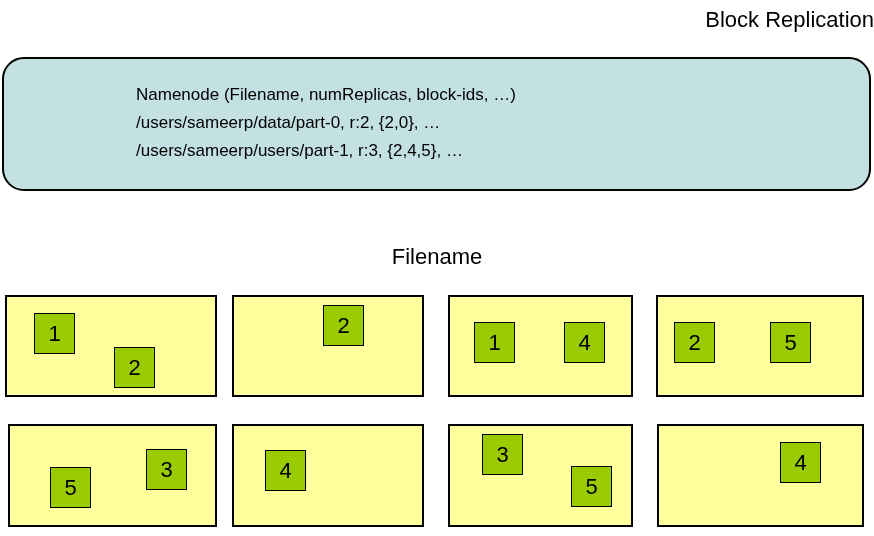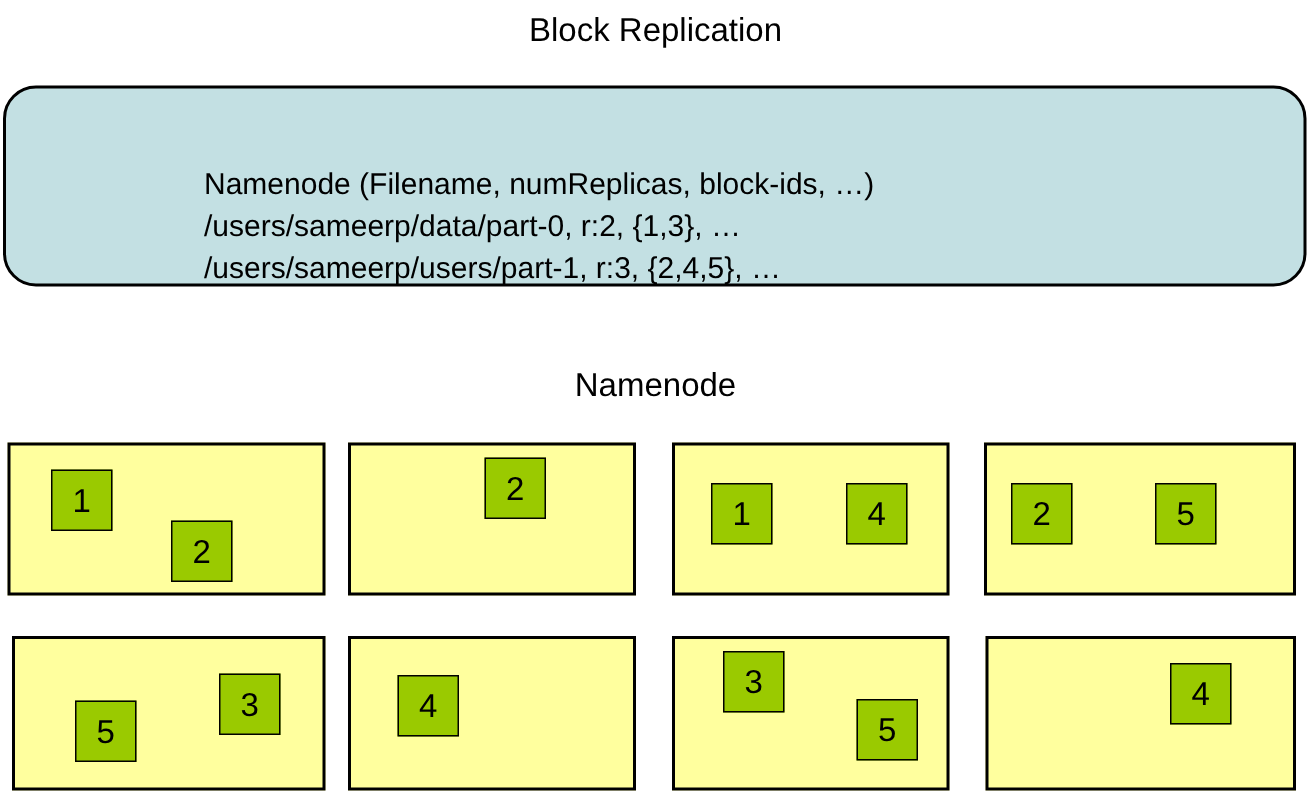--- a/index.html
+++ b/index.html
@@ -14,39 +14,38 @@
     width: 874px; height: 536px;
     position: relative;
     background: #ffffff;
     font-family: "Liberation Sans", sans-serif;
     color: #000;
     overflow: hidden;
   }
   .diagram-title {
     position: absolute;
     top: 6px; left: 0; width: 100%;
-    text-align: center;
+    text-align: right;
     font-size: 22px;
     line-height: 28px;
   }
   .namenode-box {
     position: absolute;
     left: 2px; top: 57px;
     width: 869px; height: 134px;
     background: var(--namenode-fill);
     border: 2px solid var(--line-color);
     border-radius: 22px;
   }
   .namenode-text {
     position: absolute;
     left: 132px; top: 22px;
-    font-size: 20px;
+    font-size: 17px;
     line-height: 28px;
     white-space: nowrap;
-    margin-top: 28px;
   }
   .datanodes-label {
     position: absolute;
     top: 243px; left: 0; width: 100%;
     text-align: center;
     font-size: 22px;
     line-height: 28px;
   }
   .datanodes-grid {
     position: absolute;
@@ -69,26 +68,26 @@
   }
 </style>
 </head>
 <body>
 
 <div class="diagram-title">Block Replication</div>
 
 <div class="namenode-box">
   <div class="namenode-text">
     <div>Namenode (Filename, numReplicas, block-ids, …)</div>
-    <div>/users/sameerp/data/part-0, r:2, {1,3}, …</div>
+    <div>/users/sameerp/data/part-0, r:2, {2,0}, …</div>
     <div>/users/sameerp/users/part-1, r:3, {2,4,5}, …</div>
   </div>
 </div>
 
-<div class="datanodes-label">Namenode</div>
+<div class="datanodes-label">Filename</div>
 
 <div class="datanodes-grid">
     <div class="datanode" style="left: 5px; top: 295px; width: 212px; height: 102px;">
       <div class="block" style="left: 27px; top: 16px; width: 41px; height: 41px;">1</div>
       <div class="block" style="left: 107px; top: 50px; width: 41px; height: 41px;">2</div>
     </div>
     <div class="datanode" style="left: 232px; top: 295px; width: 192px; height: 102px;">
       <div class="block" style="left: 89px; top: 8px; width: 41px; height: 41px;">2</div>
     </div>
     <div class="datanode" style="left: 448px; top: 295px; width: 185px; height: 102px;">

